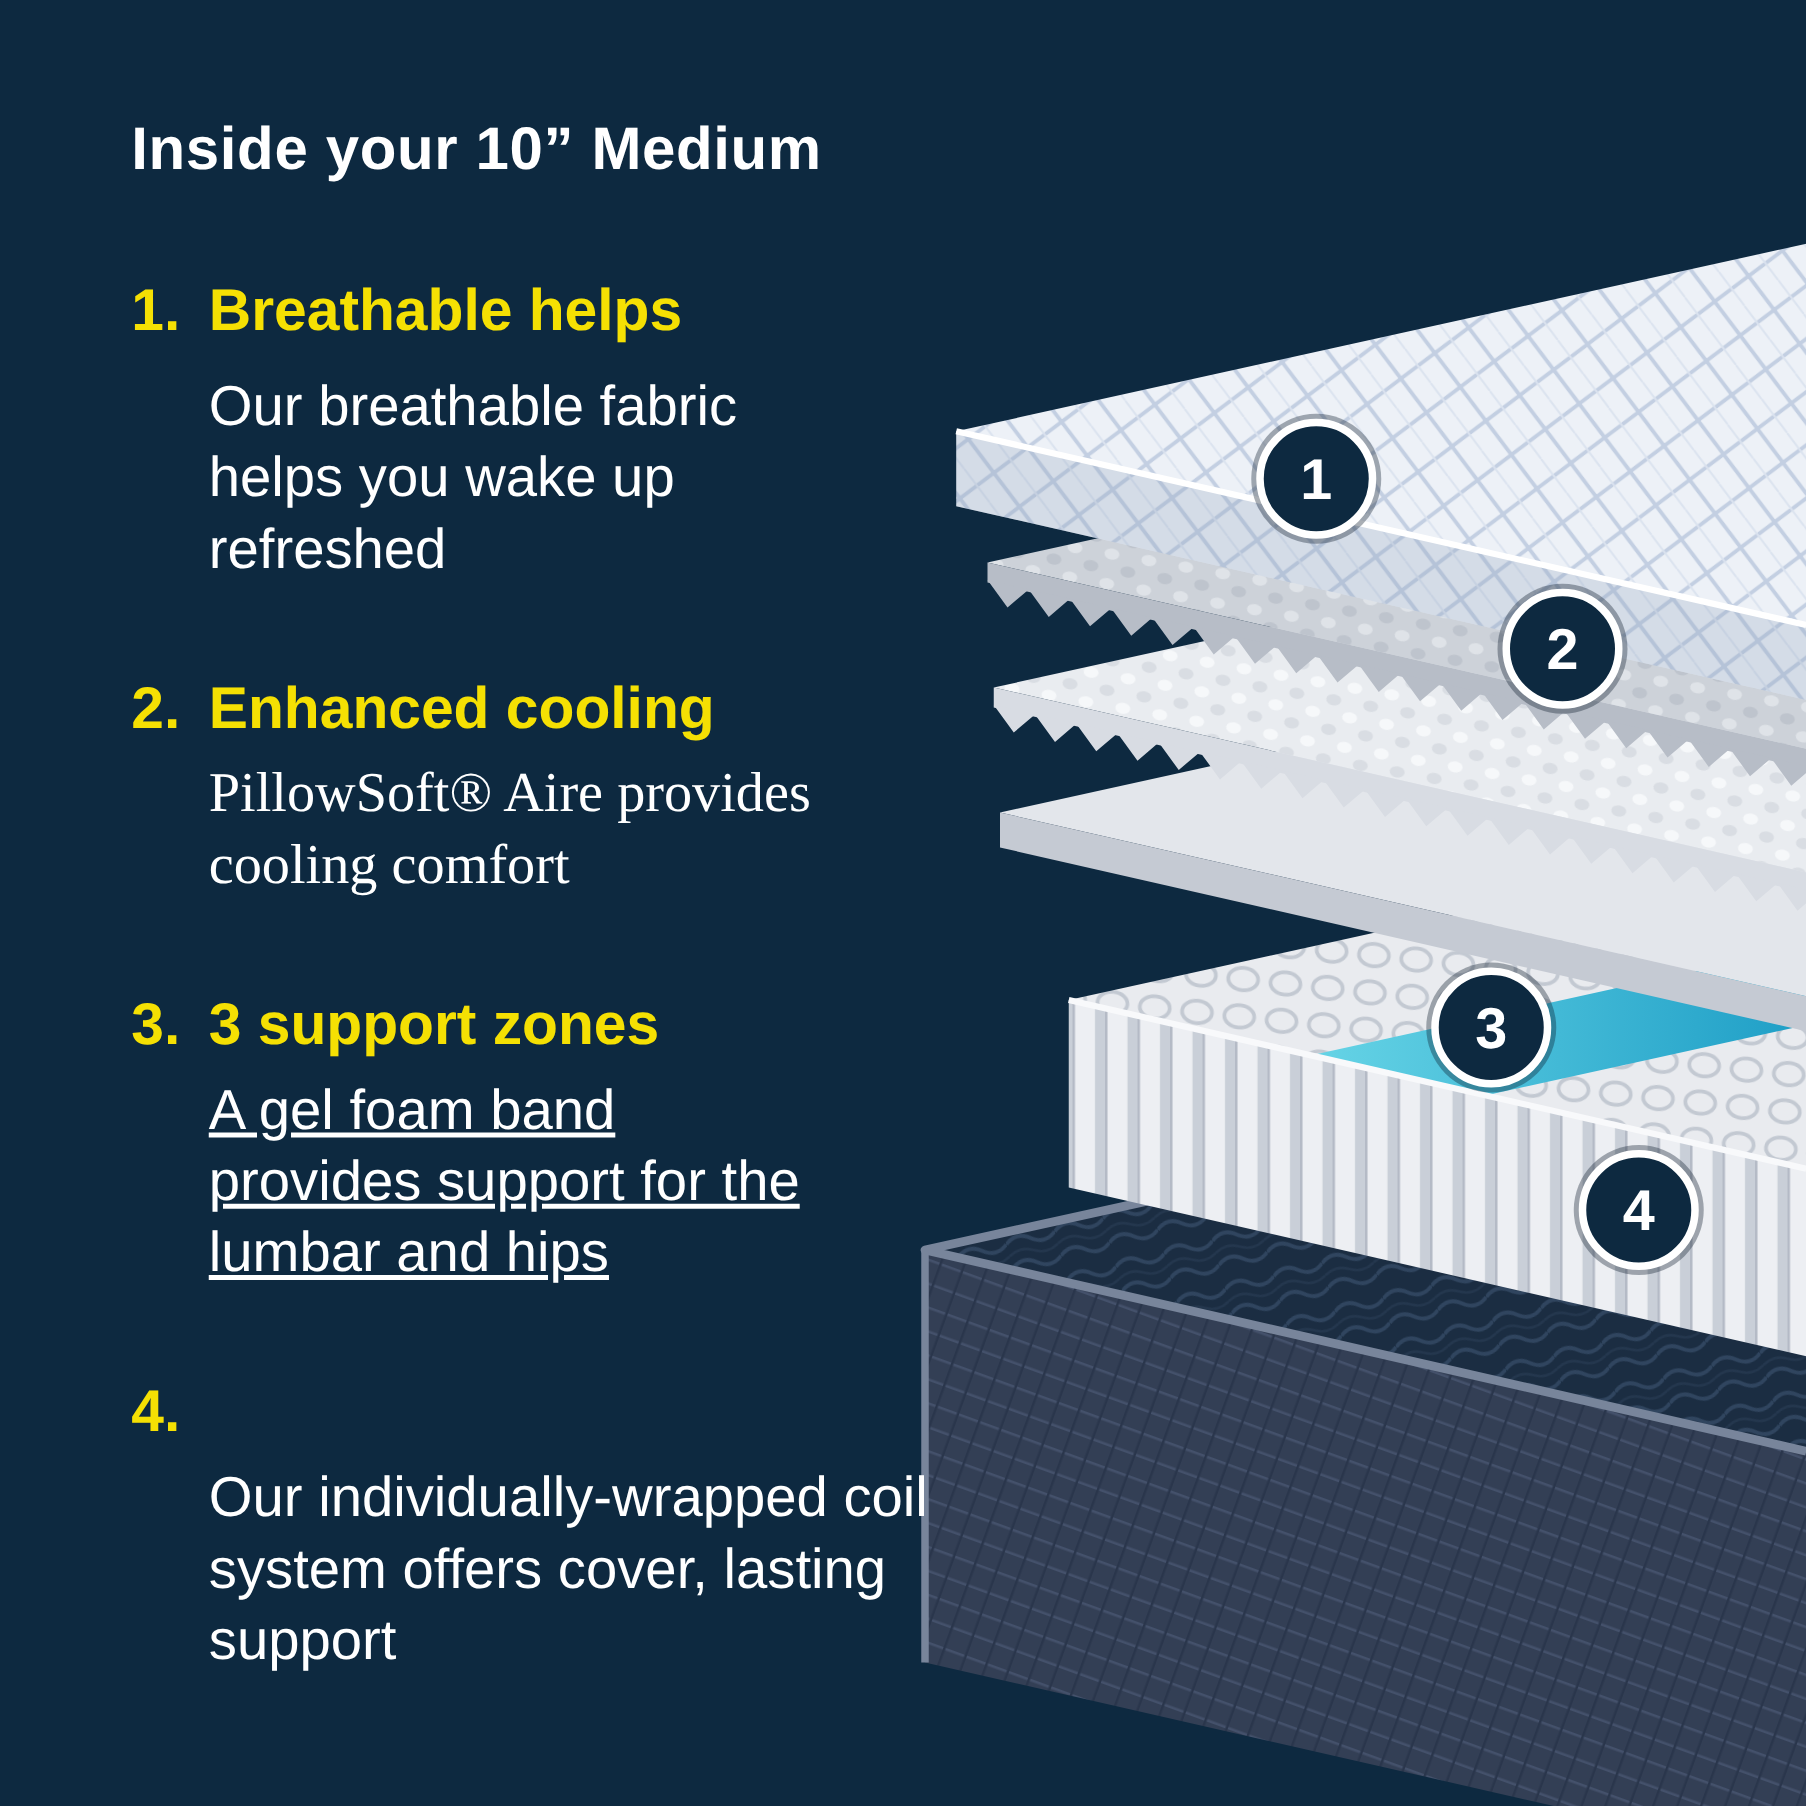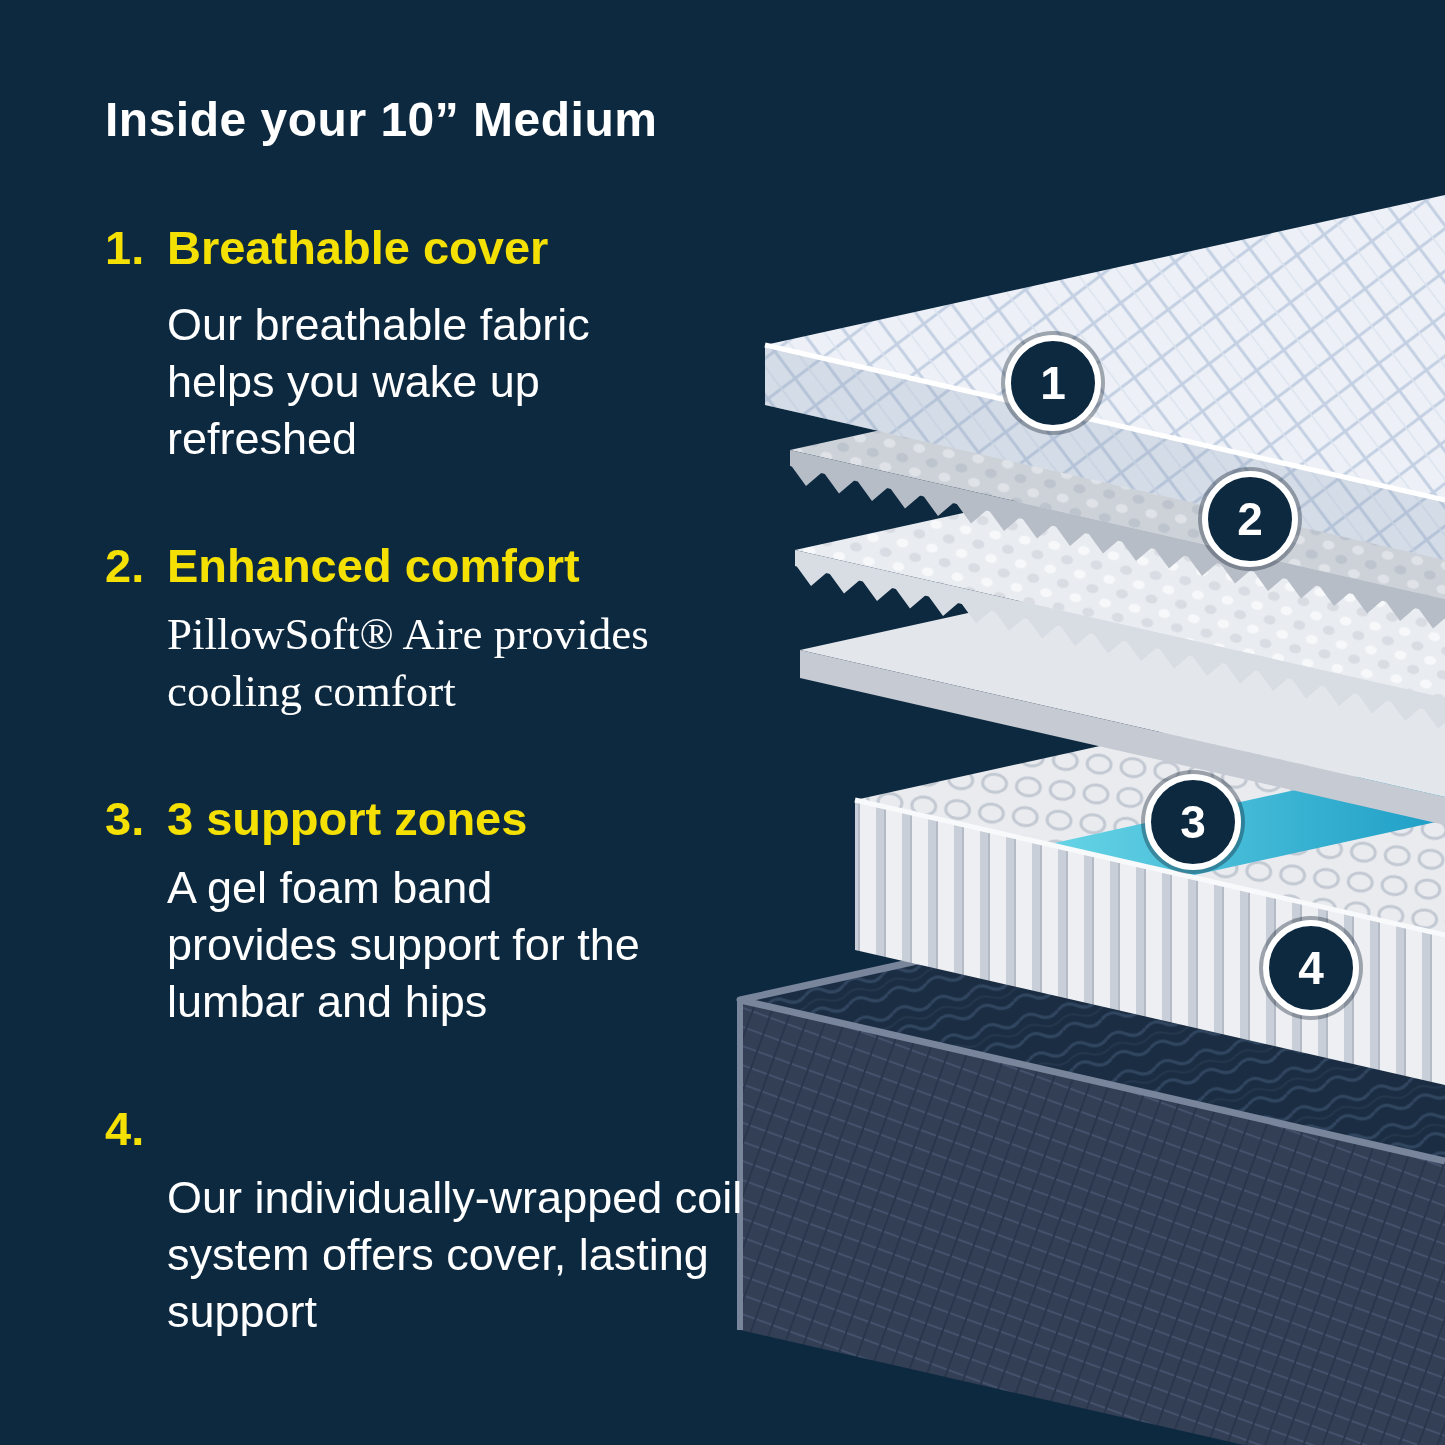--- a/index.html
+++ b/index.html
@@ -24,21 +24,21 @@
     display:flex; color:#f5e003; font-weight:700; font-size:47px;
     margin-bottom:10px; line-height:1.25;
   }
   .section-number { flex:0 0 62px; width:62px; }
   .section-body {
     margin-left:62px; font-size:45px; line-height:1.27;
     font-weight:400; color:#ffffff;
   }
   .w1 { max-width:470px;margin-top:18px; }
   .w2 { max-width:590px;font-family:Liberation Serif, serif; }
-  .w3 { max-width:500px; }
+  .w3 { max-width:500px;text-decoration:underline; }
   .w4 { max-width:610px; }
 
   .badge {
     position:absolute; width:96px; height:96px; border-radius:50%;
     background:#0d2940; border:6px solid #ffffff;
     display:flex; align-items:center; justify-content:center;
     font-size:46px; font-weight:700; color:#ffffff; z-index:6;
     box-shadow:0 0 0 4px rgba(8,24,40,0.35);
   }
   .badge-1 { left:1005px; top:335px; }
@@ -144,29 +144,29 @@
   <div class="badge badge-4">
     <span>4</span>
   </div>
 
   <div class="text-col">
     <h1 class="page-title">Inside your 10” Medium</h1>
 
     <div class="section">
       <div class="section-heading">
         <span class="section-number">1.</span>
-        <span class="section-title">Breathable cover</span>
+        <span class="section-title">Breathable helps</span>
       </div>
       <p class="section-body w1">Our breathable fabric helps you wake up refreshed</p>
     </div>
 
     <div class="section">
       <div class="section-heading">
         <span class="section-number">2.</span>
-        <span class="section-title">Enhanced comfort</span>
+        <span class="section-title">Enhanced cooling</span>
       </div>
       <p class="section-body w2">PillowSoft® Aire provides cooling comfort</p>
     </div>
 
     <div class="section">
       <div class="section-heading">
         <span class="section-number">3.</span>
         <span class="section-title">3 support zones</span>
       </div>
       <p class="section-body w3">A gel foam band provides support for the lumbar and hips</p>

